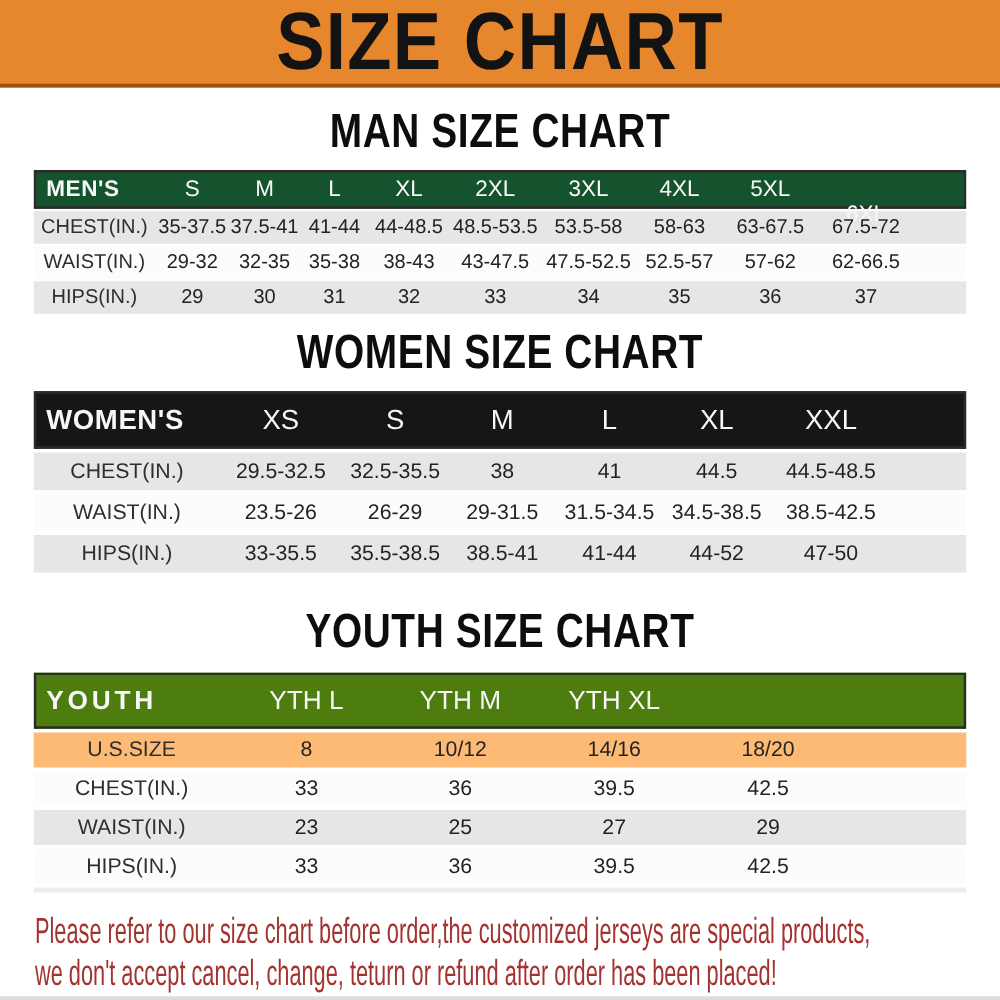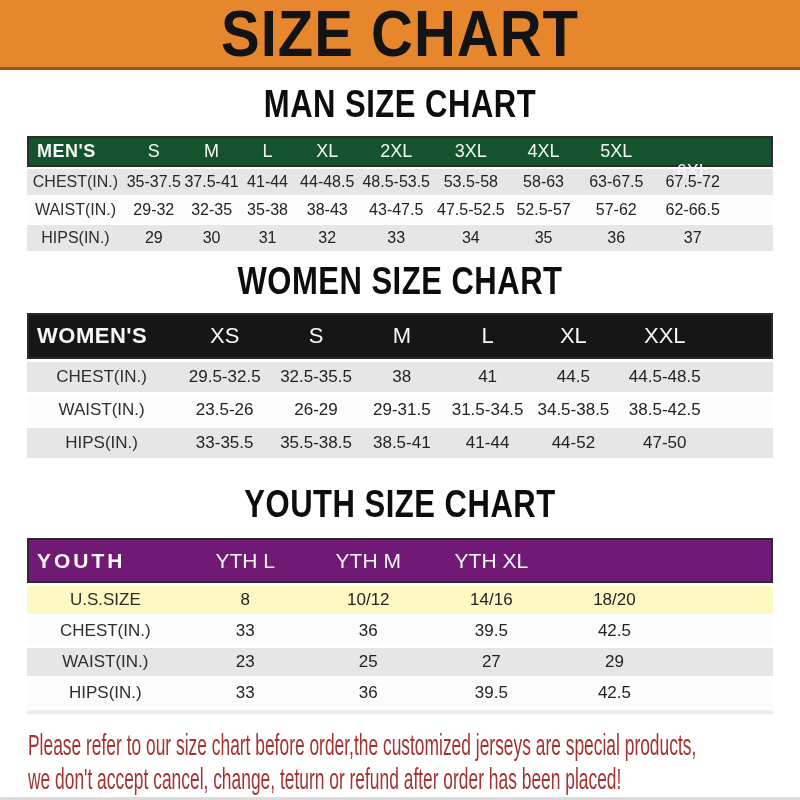--- a/index.html
+++ b/index.html
@@ -184,28 +184,28 @@
           <div class="c" style="width: 11.5%;">41-44</div>
           <div class="c" style="width: 11.5%;">44-52</div>
           <div class="c" style="width: 13%;">47-50</div>
           <div class="c" style="flex: 1 1 0%;"></div>
         </div>
       </div>
     </div>
     <div class="size-section sec-2">
       <h2>YOUTH SIZE CHART</h2>
       <div class="size-table">
-        <div class="hdr" style="background: #701a75;">
+        <div class="hdr" style="background: #4d7c0f;">
           <div class="c lbl" style="width: 21%;">YOUTH</div>
           <div class="c" style="width: 16.5%;">YTH L</div>
           <div class="c" style="width: 16.5%;">YTH M</div>
           <div class="c" style="width: 16.5%;">YTH XL</div>
           <div class="c" style="flex: 1 1 0%;"></div>
         </div>
-        <div class="trow gray" style="background: #fef9c3;">
+        <div class="trow gray" style="background: #fdba74;">
           <div class="c lbl" style="width: 21%;">U.S.SIZE</div>
           <div class="c" style="width: 16.5%;">8</div>
           <div class="c" style="width: 16.5%;">10/12</div>
           <div class="c" style="width: 16.5%;">14/16</div>
           <div class="c" style="width: 16.5%;">18/20</div>
           <div class="c" style="flex: 1 1 0%;"></div>
         </div>
         <div class="trow white">
           <div class="c lbl" style="width: 21%;">CHEST(IN.)</div>
           <div class="c" style="width: 16.5%;">33</div>

